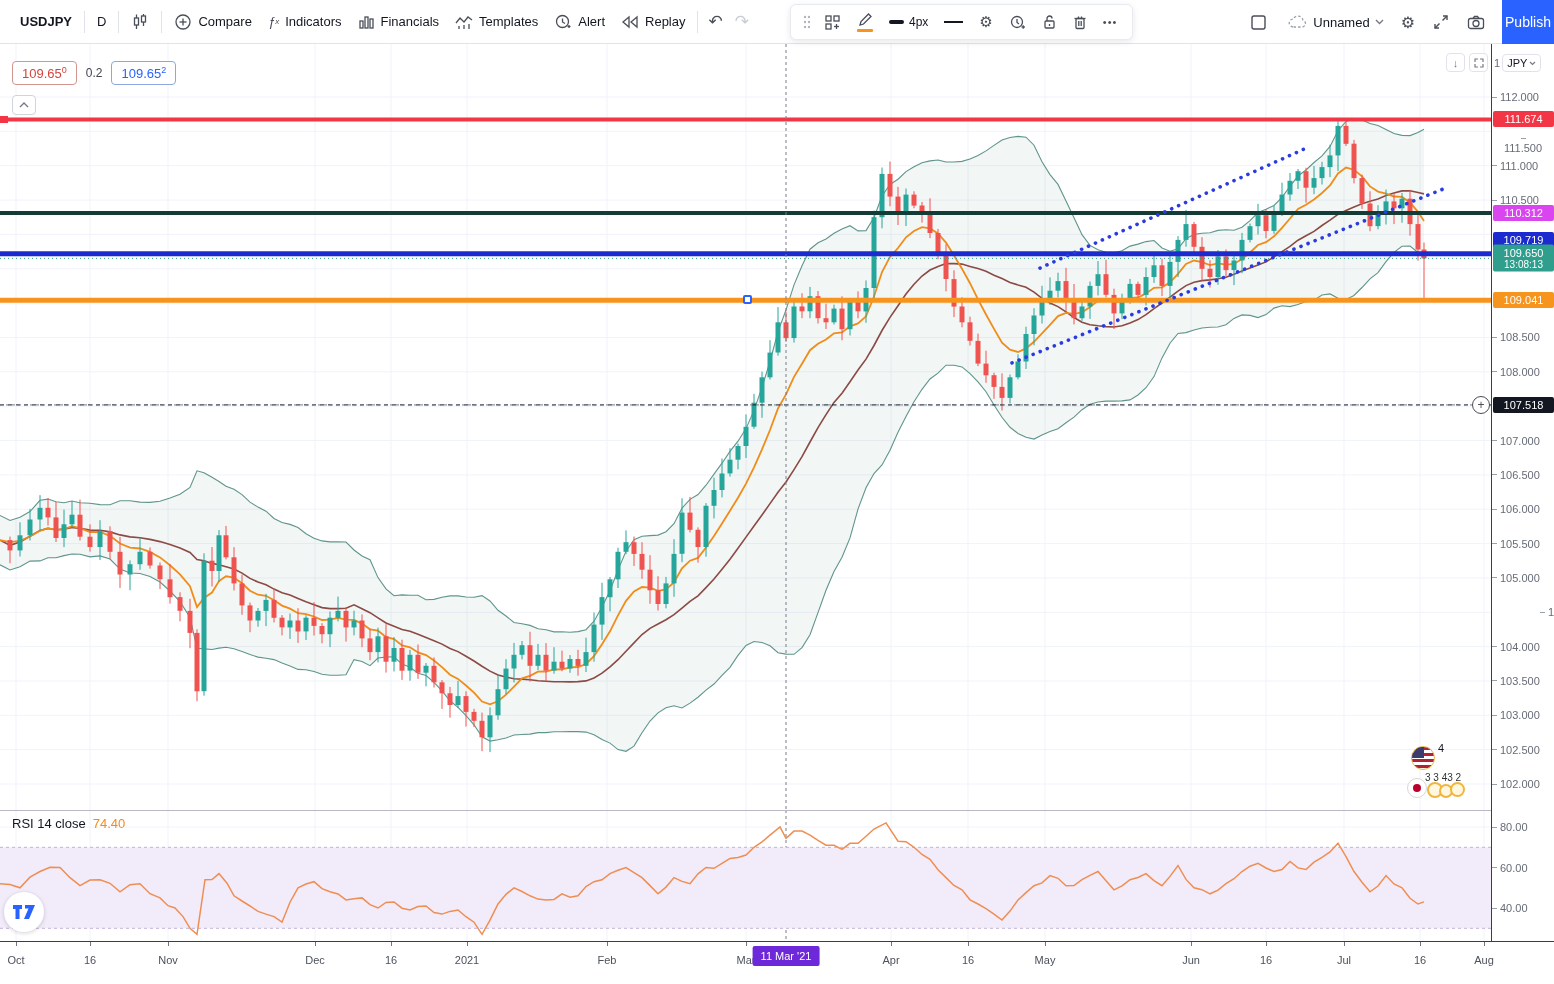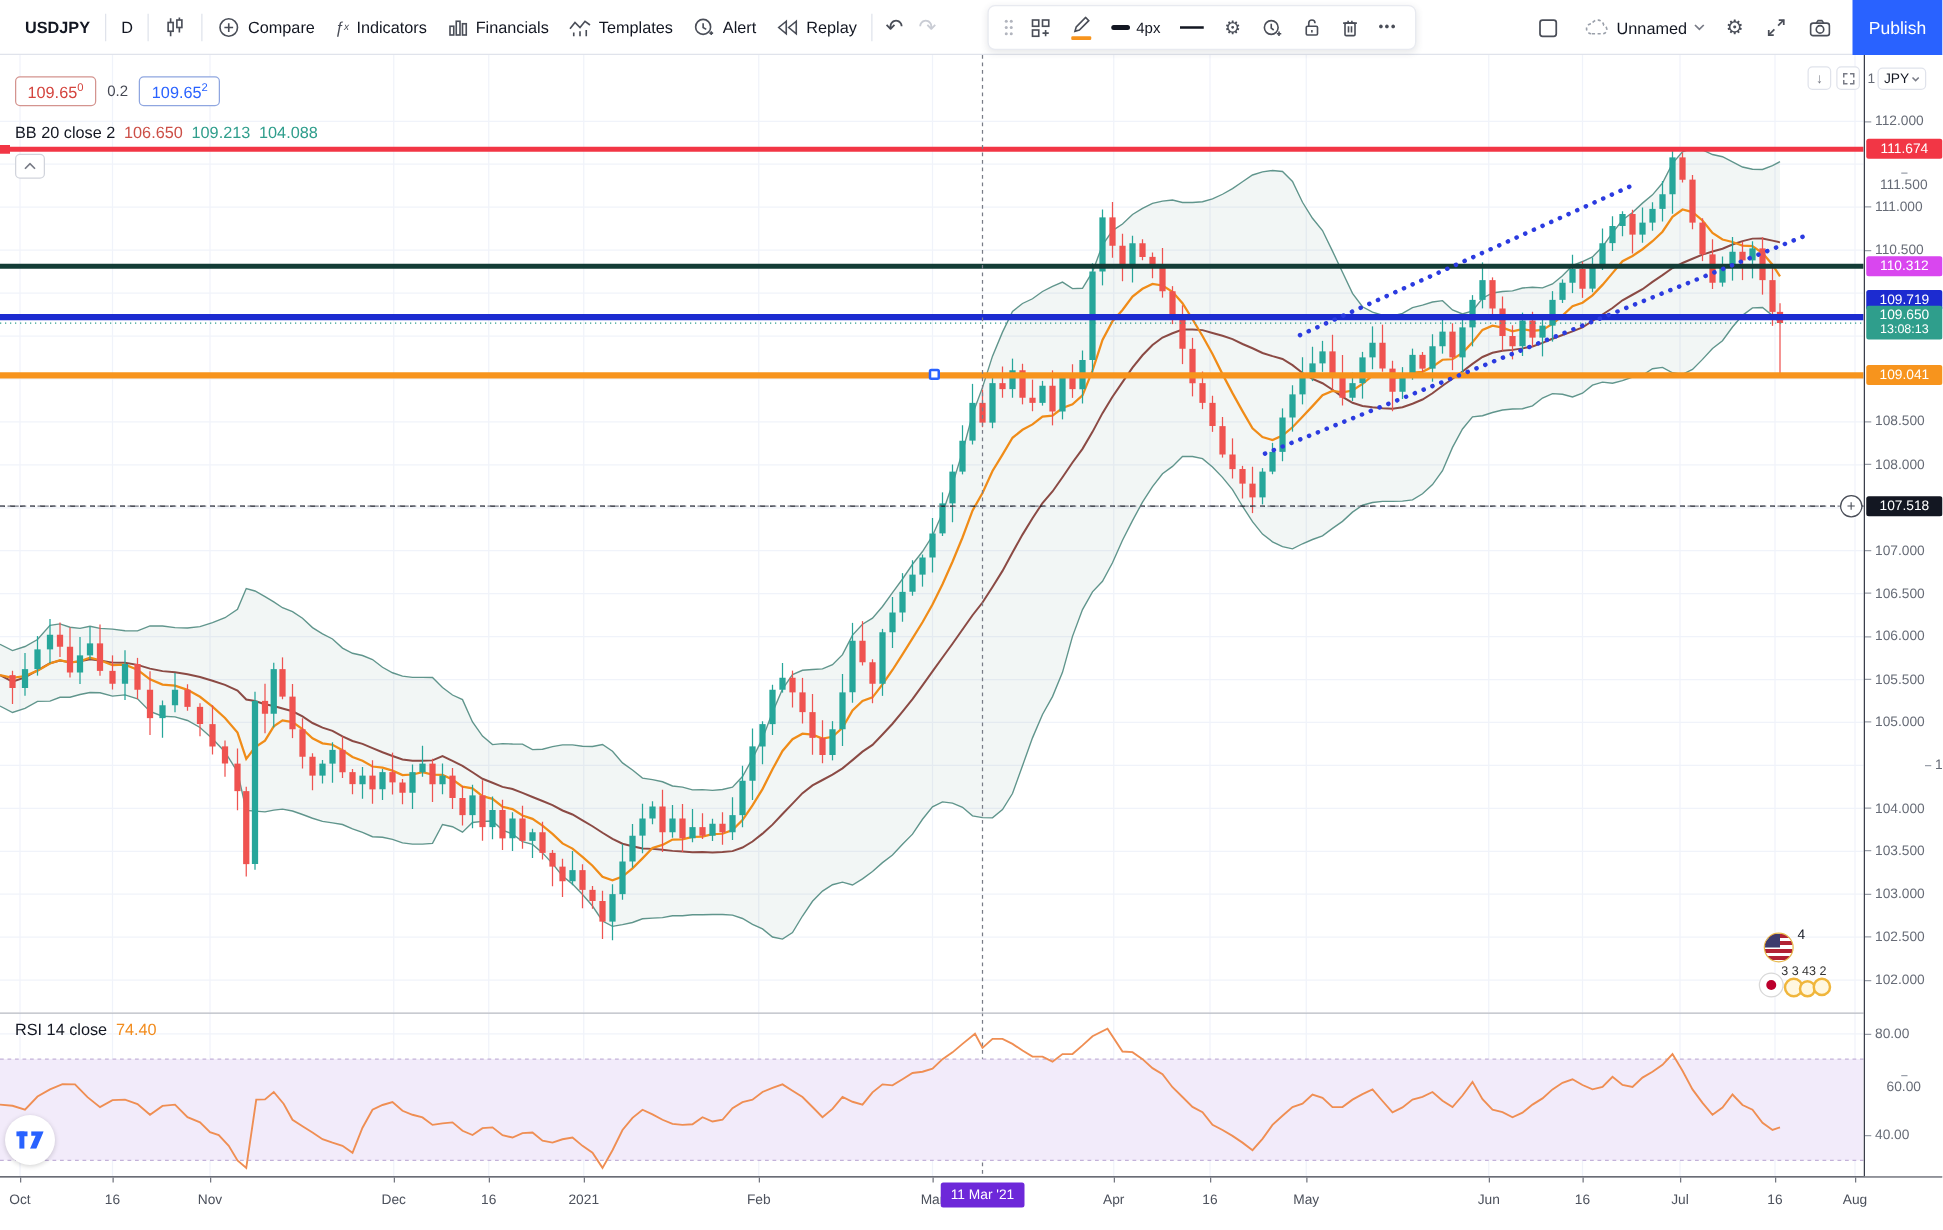--- a/index.html
+++ b/index.html
@@ -25,21 +25,21 @@
     display:flex; align-items:center; padding:0 8px; gap:2px; z-index:45; }
   .dtb-btn { display:flex; flex-direction:column; align-items:center; justify-content:center;
     border:none; background:none; cursor:pointer; padding:3px 7px; border-radius:4px; gap:2px; }
   .pencil-bar { width:16px; height:3px; background:#f7941d; border-radius:1px; }
   .dash-thick { width:15px; height:4px; background:#131722; border-radius:2px; }
   .dash-long { width:19px; height:2px; background:#131722; }
   .lw-label { font-size:12px; color:#131722; }
   .dots3 { font-size:11px; color:#4a4e58; letter-spacing:1px; }
 
   .tb-right { position:absolute; right:0; top:0; height:44px; display:flex; align-items:center; }
-  .publish { height:44px; width:72px; background:#2962ff; color:#fff; border:none; cursor:pointer;
+  .publish { height:44px; width:52px; background:#2962ff; color:#fff; border:none; cursor:pointer;
     font-family:inherit; font-size:14px; }
   .unnamed { display:flex; align-items:center; gap:5px; font-size:13px; color:#131722;
     padding:5px 6px; cursor:pointer; background:none; border:none; font-family:inherit; }
 
   
   .chart { position:absolute; left:0; top:44px; width:1554px; height:940px; }
   svg.pane { position:absolute; left:0; }
   #price-svg { top:0; }
   #rsi-svg { top:766px; }
   .pane-sep { position:absolute; left:0; top:766px; width:1491px; height:1px; background:#b7bac2; z-index:6; }
@@ -752,26 +752,20 @@
       </svg>
     <div class="pane-sep"></div>
     <div class="red-stub"></div>
 
     <div class="legend">
       <div class="lg-row2">
         <button class="quote-box bid"><span>109.65</span><sup>0</sup></button>
         <span class="spread">0.2</span>
         <button class="quote-box ask"><span>109.65</span><sup>2</sup></button>
       </div>
-      <div class="lg-ind">
-        <span>BB 20 close 2</span>
-        <span class="val-red">106.650</span>
-        <span class="val-teal">109.213</span>
-        <span class="val-teal">104.088</span>
-      </div>
       <button class="collapse-btn">
         <svg width="10" height="6" viewBox="0 0 10 6" fill="none" stroke="#787b86" stroke-width="1.4">
             <polyline points="1,5 5,1 9,5"></polyline>
           </svg>
       </button>
     </div>
 
     <div class="rsi-legend">
       <span>RSI 14 close</span>
       <span class="val-orange">74.40</span>
@@ -863,21 +857,21 @@
           <span>102.500</span>
         </div>
         <div class="ptick" style="top: 740px;">
           <i></i>
           <span>102.000</span>
         </div>
         <div class="ptick" style="top: 783px;">
           <i></i>
           <span>80.00</span>
         </div>
-        <div class="ptick" style="top: 823.5px; flex-direction: column;">
+        <div class="ptick" style="top: 823.5px;">
           <i></i>
           <span>60.00</span>
         </div>
         <div class="ptick" style="top: 864px;">
           <i></i>
           <span>40.00</span>
         </div>
         <div class="plabel" style="background: rgb(242, 54, 69); top: 75.3962px;">111.674</div>
         <div class="plabel" style="background: #d946ef; top: 168.966px; text-align: center;">110.312</div>
         <div class="plabel" style="background: rgb(28, 43, 208); top: 196px;">109.719</div>

